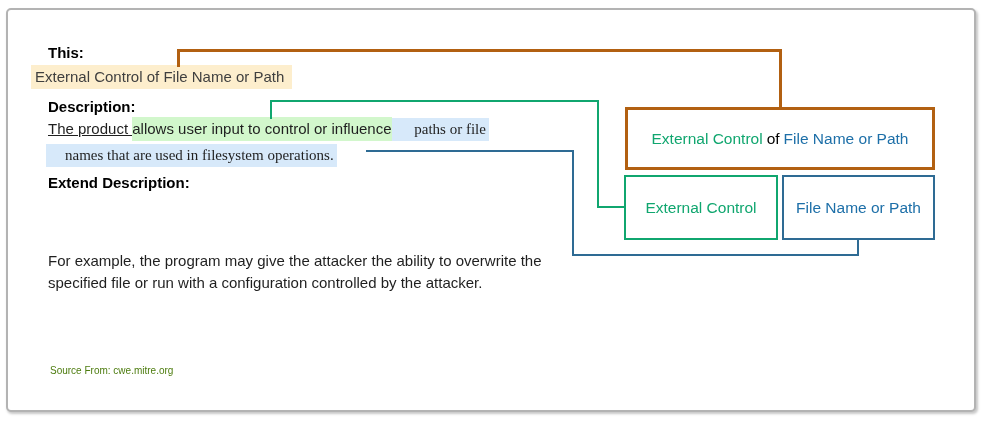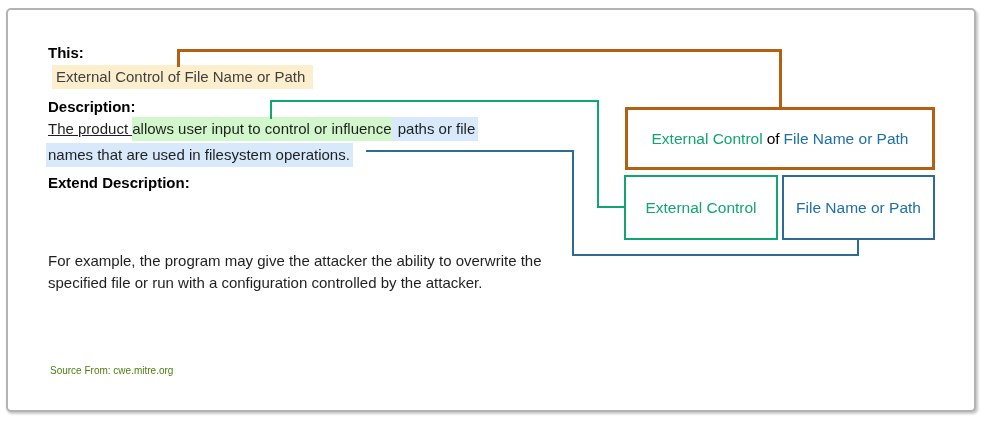--- a/index.html
+++ b/index.html
@@ -44,21 +44,21 @@
   .desc-line {
     font-size: 15px;
     color: #1f1f1f;
     white-space: nowrap;
     line-height: 20px;
     height: 26px;
   }
   .desc-line .hl { padding-top: 3px; padding-bottom: 4px; }
   .hl-none  { background: transparent; text-decoration: underline; }
   .hl-green { background: var(--highlight-green, #d2f7cc); }
-  .hl-blue  { background: var(--highlight-blue, #d7e9fa); padding-left: 2px; padding-right: 3px; }
+  .hl-blue  { background: var(--highlight-blue, #d7e9fa); padding-left: 19px; padding-right: 3px; font-family: Liberation Serif, serif; }
 
   .para {
     font-size: 15px;
     color: #1f1f1f;
     line-height: 22px;
   }
 
   .source-note {
     font-size: 10px;
     color: #4d7c0f;
@@ -92,21 +92,21 @@
 </style>
 </head>
 <body>
 
 <div class="canvas">
 
   <div class="page-frame"></div>
 
   <div class="abs heading" style="left:48px; top:44px;">This:</div>
 
-  <div class="abs title-value" style="left:52px; top:65px;">External Control of File Name or Path</div>
+  <div class="abs title-value" style="left:31px; top:65px;">External Control of File Name or Path</div>
 
   <div class="abs heading" style="left:48px; top:98px;">Description:</div>
 
   <div class="abs desc-line" style="left:48px; top:119px;"><span class="hl hl-none">The product </span><span class="hl hl-green">allows user input to control or influence</span><span class="hl hl-blue"> paths or file</span></div>
 
   <div class="abs desc-line" style="left:46px; top:145px;"><span class="hl hl-blue">names that are used in filesystem operations.</span></div>
 
   <div class="abs heading" style="left:48px; top:174px;">Extend Description:</div>
 
 

